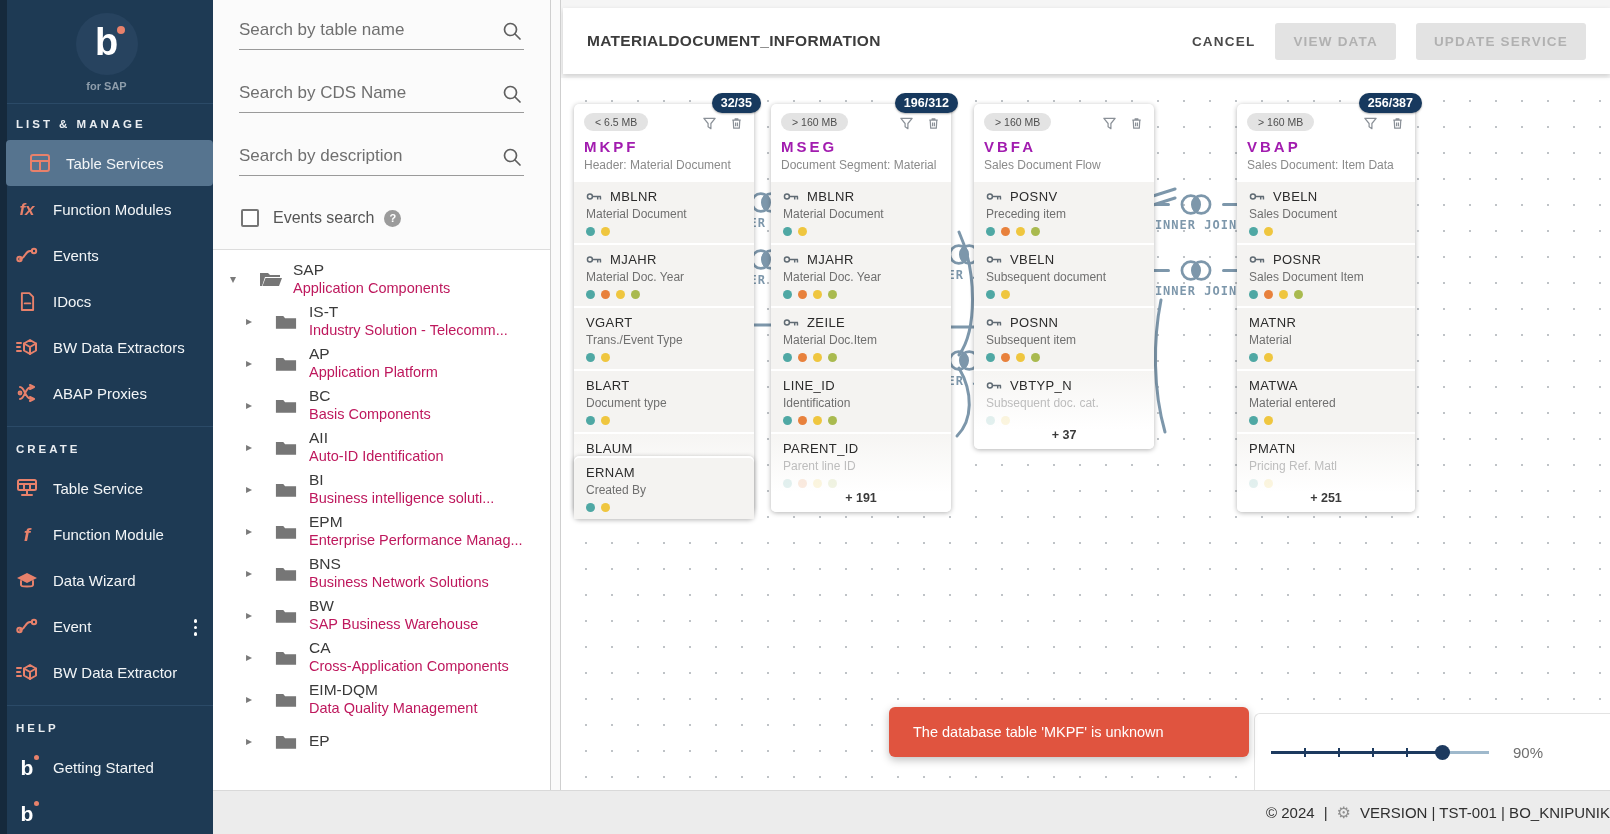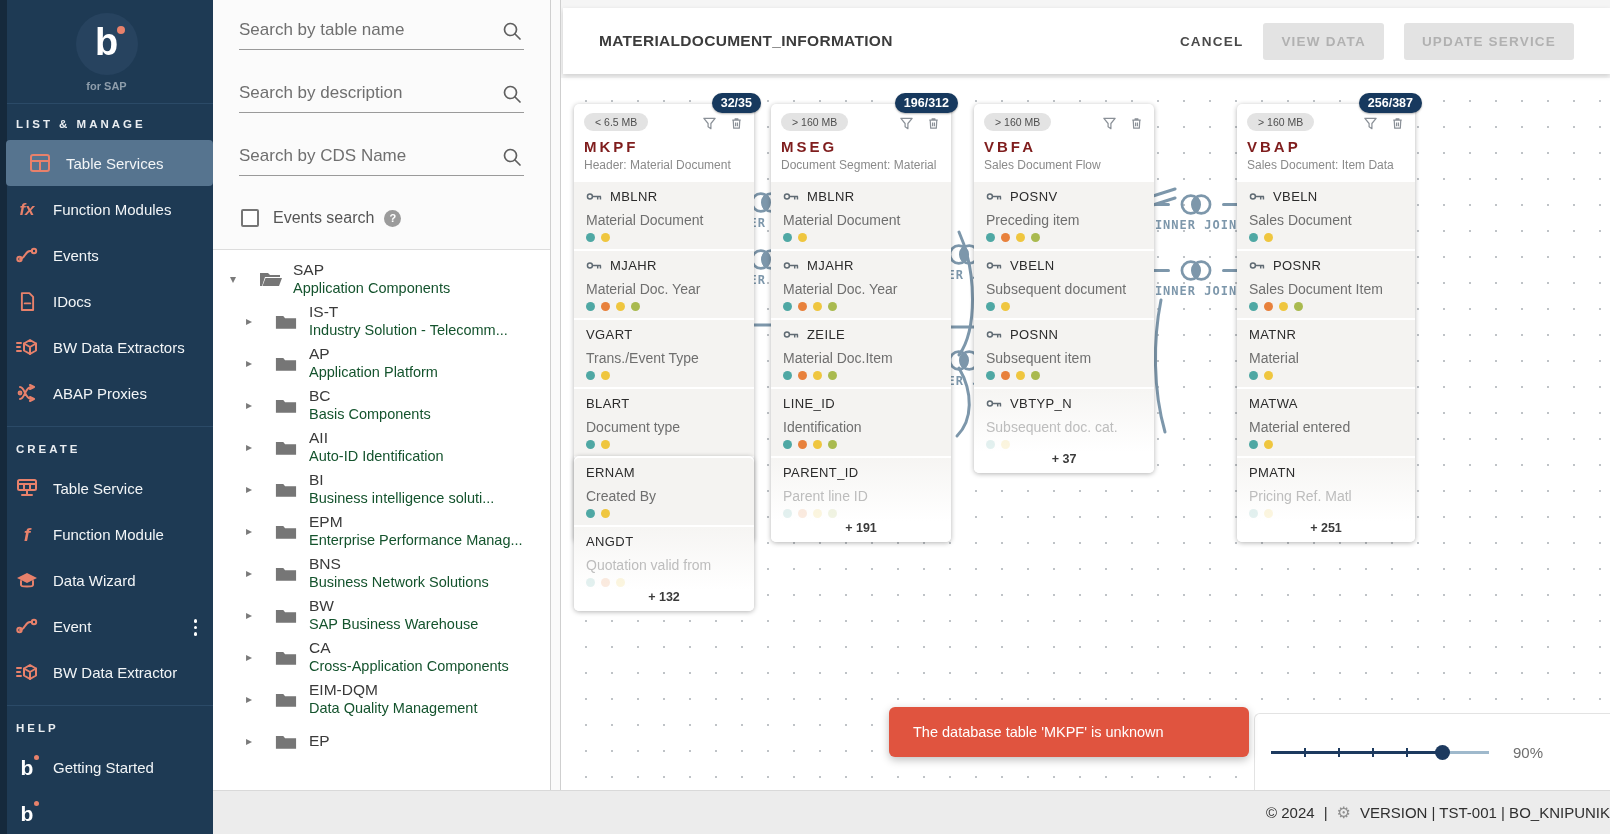--- a/index.html
+++ b/index.html
@@ -40,28 +40,28 @@
   .cbox{width:18px;height:18px;border:2px solid #767676;border-radius:2px;background:#fff;cursor:pointer}
   .strict-label{font-size:16px;color:#555;margin-left:14px}
   .qmark{width:17px;height:17px;border-radius:50%;background:#9B9B9B;color:#fff;font-size:11px;font-weight:bold;display:flex;align-items:center;justify-content:center;margin-left:10px;cursor:pointer}
   .tree{padding-top:8px}
   .trow{display:flex;align-items:center;min-height:42px;padding-left:12px;cursor:pointer}
   .trow .caret{width:16px;color:#7A7A7A;font-size:12px;text-align:center;flex:0 0 16px}
   .trow .folder{margin:0 10px 0 18px;flex:0 0 24px;display:flex}
   .trow.child{padding-left:28px}
   .tinfo{line-height:18px}
   .tcode{font-size:15.5px;color:#3A3A3A}
-  .tdesc{font-size:14.5px;color:#14532d;white-space:nowrap}
+  .tdesc{font-size:14.5px;color:#be185d;white-space:nowrap}
 
   .gutter{position:absolute;left:550px;top:0;width:11px;height:790px;background:#FAFAFA;border-left:1px solid #CFCFCF;border-right:1px solid #CFCFCF;z-index:9}
 
   
   .canvas{position:absolute;left:561px;top:0;right:0;height:790px;background:#F5F5F5;overflow:hidden}
   .dotgrid{position:absolute;left:0;top:78px;right:0;bottom:0;background-color:#fff;background-image:radial-gradient(circle,#BFC3C7 1.2px,transparent 1.4px);background-size:26px 26px;background-position:12px 10px}
-  .topbar{position:absolute;left:2px;top:8px;right:0;height:66px;background:#fff;box-shadow:0 2px 5px rgba(0,0,0,.16);display:flex;align-items:center;padding:0 36px;z-index:6}
+  .topbar{position:absolute;left:2px;top:8px;right:0;height:66px;background:#fff;box-shadow:0 2px 5px rgba(0,0,0,.16);display:flex;align-items:center;padding:0 24px;z-index:6}
   .tb-title{font-size:15.5px;font-weight:bold;color:#3C3C3C;letter-spacing:.3px}
   .tb-actions{margin-left:auto;display:flex;align-items:center;gap:20px}
   .btn-cancel{font-size:13.5px;letter-spacing:1.2px;color:#4A4A4A;font-weight:bold;background:none;border:none;cursor:pointer;font-family:inherit}
   .btn-dis{background:#E3E3E3;color:#B1B1B1;font-size:13.5px;letter-spacing:1.2px;font-weight:bold;border:none;border-radius:3px;padding:11px 18px;font-family:inherit}
 
   .wires{position:absolute;inset:0;z-index:1}
   .wires path{stroke:#7D97AB;stroke-width:3;fill:none;stroke-linecap:round}
 
   .join{position:absolute;width:120px;display:flex;flex-direction:column;align-items:center;z-index:1;cursor:pointer}
   .jrow{display:flex;align-items:center;gap:5px}
@@ -72,28 +72,28 @@
   .jlabel{font-family:"DejaVu Sans Mono",monospace;font-size:12px;font-weight:bold;color:#7D97AB;letter-spacing:1px;margin-top:1px}
 
   .card{position:absolute;width:180px;background:#fff;border-radius:5px;box-shadow:0 1px 5px rgba(0,0,0,.30);z-index:3}
   .badge{position:absolute;top:-11px;right:-7px;background:#17395E;color:#fff;font-size:12.5px;font-weight:bold;padding:3px 9px;border-radius:11px;box-shadow:0 1px 2px rgba(0,0,0,.3);z-index:4}
   .chead{padding:9px 10px 8px}
   .hrow{display:flex;justify-content:space-between;align-items:flex-end;margin-bottom:7px}
   .pill{background:#E3E3E3;color:#4F4F4F;font-size:10.5px;padding:3px 11px;border-radius:10px;align-self:flex-start}
   .hicons{display:flex;gap:12px}
   .ic{width:15px;height:15px;cursor:pointer}
   .ic path{stroke:#8A9097;fill:none;stroke-width:1.3;stroke-linejoin:round}
-  .ctitle{font-size:15px;font-weight:bold;color:#7f1d1d;letter-spacing:3px}
+  .ctitle{font-size:15px;font-weight:bold;color:#a21caf;letter-spacing:3px}
   .csub{font-size:12px;color:#8A8A8A;margin-top:3px;white-space:nowrap}
   .field{background:#F4F3F1;margin-top:2px;padding:7px 12px 7px;cursor:pointer}
   .card .field:last-child{border-radius:0 0 5px 5px}
   .fname{display:flex;align-items:center;font-size:13px;font-weight:normal;color:#2B2B2B;letter-spacing:.4px;line-height:15px}
   .key{width:17px;height:11px;margin-right:7px}
   .key circle,.key path{stroke:#5F6A73;stroke-width:1.6;fill:none}
-  .fdesc{font-size:14px;color:#6F6F6F;margin-top:9px;white-space:nowrap;line-height:14px}
+  .fdesc{font-size:12px;color:#6F6F6F;margin-top:3px;white-space:nowrap;line-height:14px}
   .fdots{display:flex;gap:6px;margin-top:6px;height:9px;align-items:center}
   .dot{width:9px;height:9px;border-radius:50%}
   .dot.teal{background:#4FA8A4}.dot.orange{background:#E8813C}.dot.yellow{background:#EFC63F}.dot.olive{background:#A9BA4F}
   .field.faded{background:linear-gradient(180deg,#F6F5F3,#FFF 75%)}
   .field.faded .fdesc{color:#BDBDBD}
   .field.faded .dot{opacity:.16}
   .more{text-align:center;font-size:12.5px;font-weight:bold;color:#3B3B3B;margin-top:3px}
 
   .toast{position:absolute;left:328px;top:707px;width:360px;height:50px;background:#E0543F;border-radius:6px;color:#fff;font-size:14.5px;display:flex;align-items:center;padding-left:24px;box-shadow:0 3px 8px rgba(0,0,0,.25);z-index:12}
 
@@ -251,28 +251,28 @@
 <section class="panel">
   <div class="search-sec">
     <div class="sfield">
       <input type="text" placeholder="Search by table name" style="">
       <svg class="mag" viewBox="0 0 20 20">
           <circle cx="8.5" cy="8.5" r="6"></circle>
           <path d="M13 13 L18 18"></path>
         </svg>
     </div>
     <div class="sfield">
-      <input type="text" placeholder="Search by description" style="">
+      <input type="text" placeholder="Search by CDS Name" style="">
       <svg class="mag" viewBox="0 0 20 20">
           <circle cx="8.5" cy="8.5" r="6"></circle>
           <path d="M13 13 L18 18"></path>
         </svg>
     </div>
     <div class="sfield">
-      <input type="text" placeholder="Search by CDS Name" style="">
+      <input type="text" placeholder="Search by description" style="">
       <svg class="mag" viewBox="0 0 20 20">
           <circle cx="8.5" cy="8.5" r="6"></circle>
           <path d="M13 13 L18 18"></path>
         </svg>
     </div>
     <div class="strict-row">
       <span class="cbox"></span>
       <span class="strict-label">Events search</span>
       <span class="qmark">?</span>
     </div>
@@ -608,32 +608,20 @@
     <div class="field" style="border-radius:5px 5px 0 0">
       <div class="fname">
           <span>ERNAM</span>
         </div>
       <div class="fdesc">Created By</div>
       <div class="fdots">
           <span class="dot teal"></span>
           <span class="dot yellow"></span>
         </div>
     </div>
-    <div class="field faded">
-      <div class="fname">
-          <span>ANGDT</span>
-        </div>
-      <div class="fdesc">Quotation valid from</div>
-      <div class="fdots">
-          <span class="dot teal"></span>
-          <span class="dot orange"></span>
-          <span class="dot yellow"></span>
-        </div>
-      <div class="more">+ 132</div>
-    </div>
   </div>
 
   <div class="card" style="left:210px;top:104px">
     <div class="badge">196/312</div>
     <div class="chead">
       <div class="hrow">
         <span class="pill">&gt; 160 MB</span>
         <span class="hicons">
           <svg class="ic" viewBox="0 0 16 16">
               <path d="M2 2.5 h12 L9.5 8 v5.5 l-3 -2 V8 Z"></path>

